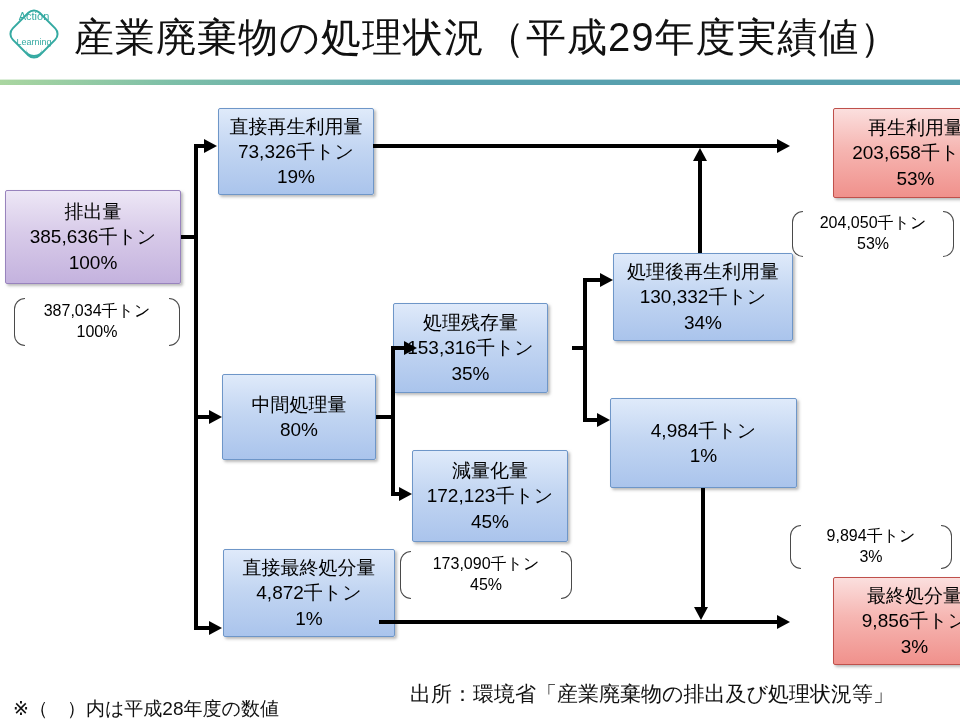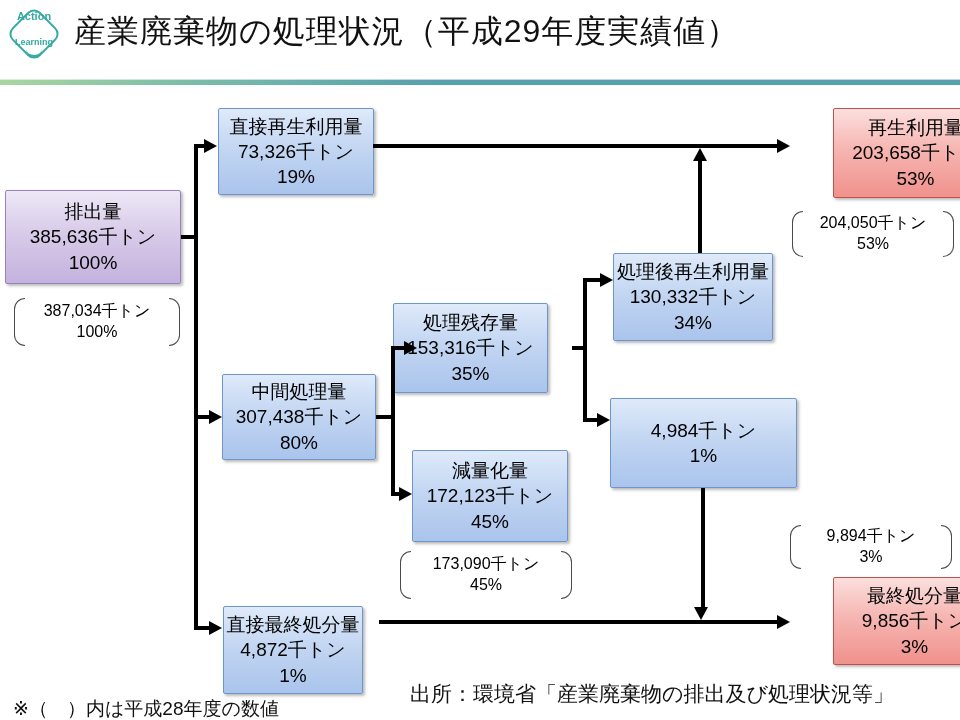--- a/index.html
+++ b/index.html
@@ -1,31 +1,31 @@
 <!DOCTYPE html>
 <html><head>
 <meta charset="utf-8">
 <style>
   * { margin:0; padding:0; box-sizing:border-box; }
   html,body { background:#fff; }
   body { font-family:"Liberation Sans","DejaVu Sans",sans-serif; color:#000; }
   #stage { position:relative; width:960px; height:720px; background:#ffffff; overflow:hidden; }
 
   
-  .title { position:absolute; left:74px; top:10px; font-size:32px; letter-spacing:1px; color:#111; white-space:nowrap; }
+  .title { position:absolute; left:74px; top:10px; font-size:40px; letter-spacing:1px; color:#111; white-space:nowrap; }
   .rule { position:absolute; left:0; top:79px; width:960px; height:6px;
           background:linear-gradient(to right,#aad6a0 0%,#7dbfa8 18%,#57a0ae 45%,#57a0ae 100%);
           box-shadow:0 1px 0 rgba(255,255,255,.6) inset; }
 
   
   .logo { position:absolute; left:3px; top:3px; width:62px; height:62px; }
   .logo .diamond { position:absolute; left:11px; top:11px; width:40px; height:40px;
           border:2.5px solid #35aaa2; border-radius:9px; transform:rotate(45deg); background:#fff; }
   .logo .ltext { position:absolute; left:0; top:0; width:62px; height:62px; display:flex; flex-direction:column;
-          align-items:center; justify-content:center; color:#35aaa2; font-weight:bold; line-height:1; }
+          align-items:center; justify-content:center; color:#35aaa2; font-weight:normal; line-height:1; }
   .logo .l1 { font-size:11px; }
   .logo .l2 { font-size:9px; margin-top:16px; }
   .logo .smile { width:16px; height:8px; border-bottom:2px solid #35aaa2; border-radius:0 0 9px 9px; margin-top:2px; }
 
   
   .node { position:absolute; display:flex; flex-direction:column; align-items:center; justify-content:center;
           font-size:19px; line-height:1.32; border-radius:2px;
           box-shadow:2px 2px 3px rgba(130,130,130,.55); }
   .node.blue   { background:linear-gradient(180deg,#dfeafa 0%,#c3d6f2 45%,#aac4ec 100%); border:1.5px solid #6e96c8; }
   .node.purple { background:linear-gradient(180deg,#ede7f6 0%,#d8cbe9 45%,#c4b2de 100%); border:1.5px solid #9883bd; }
@@ -79,48 +79,47 @@
   </div>
 
   <div class="node red" style="left:790px;top:108px;width:165px;height:90px">
     <span>再生利用量</span>
     <span>203,658千トン</span>
     <span>53%</span>
   </div>
 
   <div class="node blue" style="left:222px;top:374px;width:154px;height:86px">
     <span>中間処理量</span>
-    <span>307,438千トン</span>
     <span>80%</span>
   </div>
 
   <div class="node blue" style="left:393px;top:303px;width:155px;height:90px">
     <span>処理残存量</span>
     <span>153,316千トン</span>
     <span>35%</span>
   </div>
 
-  <div class="node blue" style="left:613px;top:253px;width:160px;height:88px">
+  <div class="node blue" style="left:613px;top:253px;width:180px;height:88px">
     <span>処理後再生利用量</span>
     <span>130,332千トン</span>
     <span>34%</span>
   </div>
 
   <div class="node blue" style="left:610px;top:398px;width:187px;height:90px">
     <span>4,984千トン</span>
     <span>1%</span>
   </div>
 
   <div class="node blue" style="left:412px;top:450px;width:156px;height:92px">
     <span>減量化量</span>
     <span>172,123千トン</span>
     <span>45%</span>
   </div>
 
-  <div class="node blue" style="left:223px;top:606px;width:140px;height:88px">
+  <div class="node blue" style="left:223px;top:549px;width:172px;height:88px">
     <span>直接最終処分量</span>
     <span>4,872千トン</span>
     <span>1%</span>
   </div>
 
   <div class="node red" style="left:790px;top:577px;width:163px;height:88px">
     <span>最終処分量</span>
     <span>9,856千トン</span>
     <span>3%</span>
   </div>

